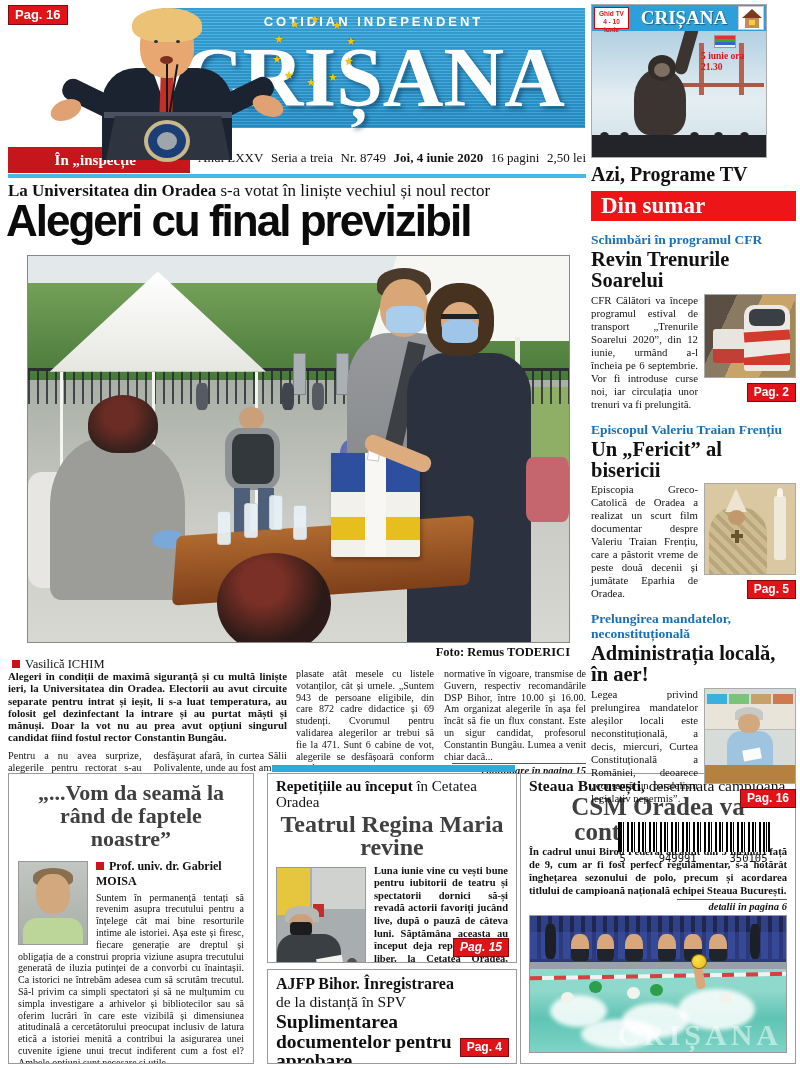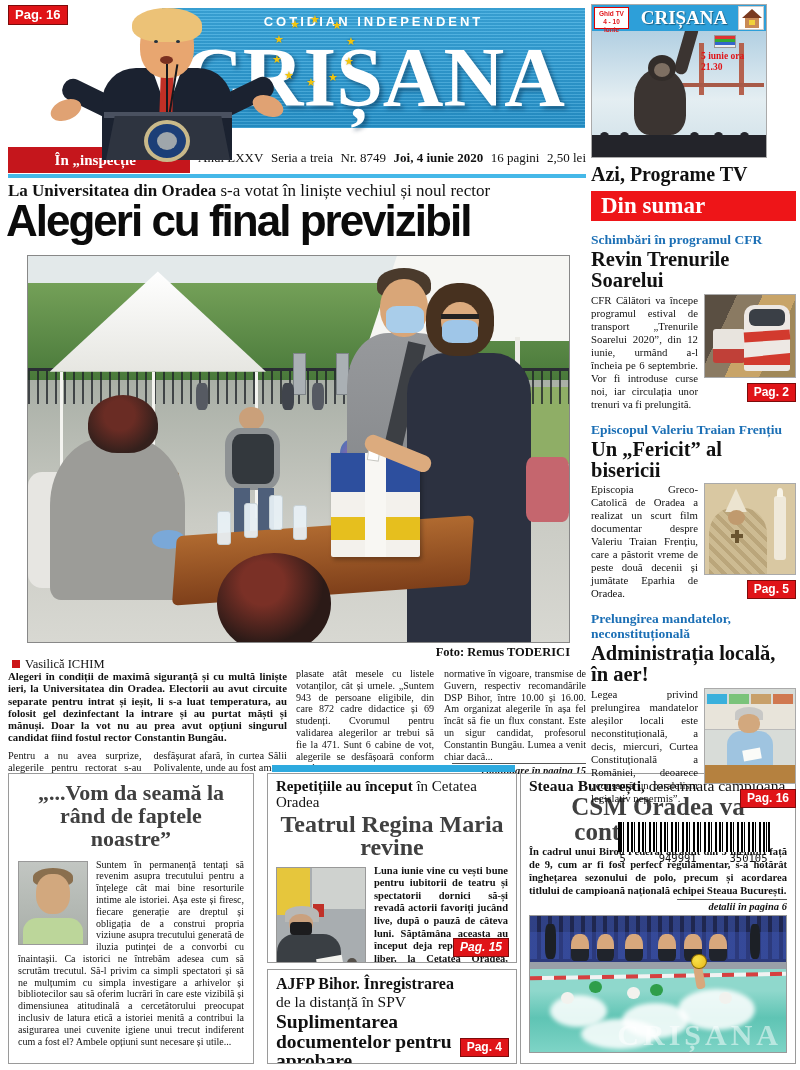--- a/index.html
+++ b/index.html
@@ -388,20 +388,21 @@
 
 <div class="blue-divider"></div>
 
 <section class="nbox" id="trianon">
   <h2>„...Vom da seamă la rând de faptele noastre”</h2>
   <div class="tr-photo">
     <div class="tr-hair"></div>
     <div class="tr-face"></div>
     <div class="tr-shirt"></div>
   </div>
+  <p class="byl"><span class="redsq"></span><span>Prof. univ. dr. Gabriel MOISA</span></p>
   <p class="body">Suntem în permanență tentați să revenim asupra trecutului pentru a înțelege cât mai bine resorturile intime ale istoriei. Așa este și firesc, fiecare generație are dreptul și obligația de a construi propria viziune asupra trecutului generată de iluzia putinței de a convorbi cu înaintașii. Ca istorici ne întrebăm adesea cum să scrutăm trecutul. Să-l privim ca simpli spectatori și să ne mulțumim cu simpla investigare a arhivelor și bibliotecilor sau să oferim lucrări în care este vizibilă și dimensiunea atitudinală a cercetătorului preocupat inclusiv de latura etică a istoriei menită a contribui la asigurarea unei cuvenite igiene unui trecut indiferent cum a fost el? Ambele opțiuni sunt necesare și utile...</p>
 
 </section>
 
 <section class="nbox" id="theatre">
   <div class="kline"><b>Repetițiile au început</b><span> în Cetatea Oradea</span></div>
   <h2>Teatrul Regina Maria revine</h2>
   <div class="th-photo">
     <div class="th-bldg"></div>
     <div class="th-col"></div>

